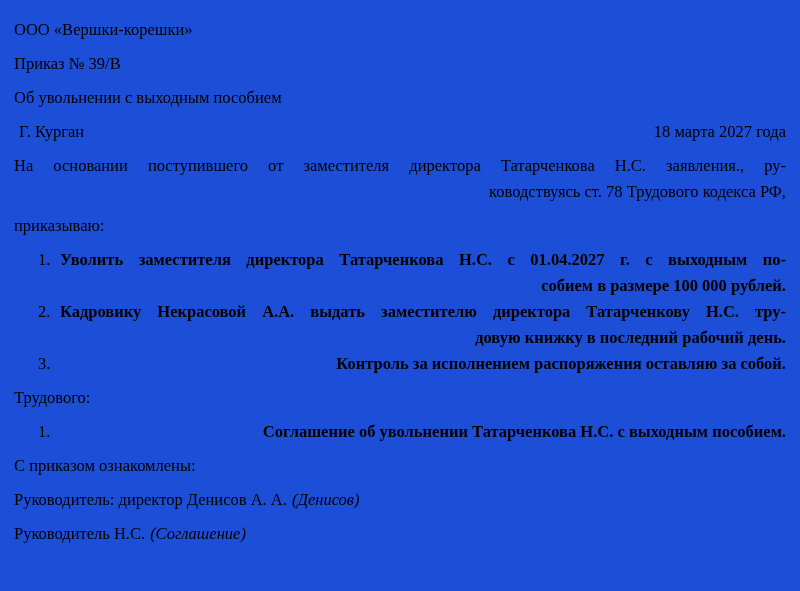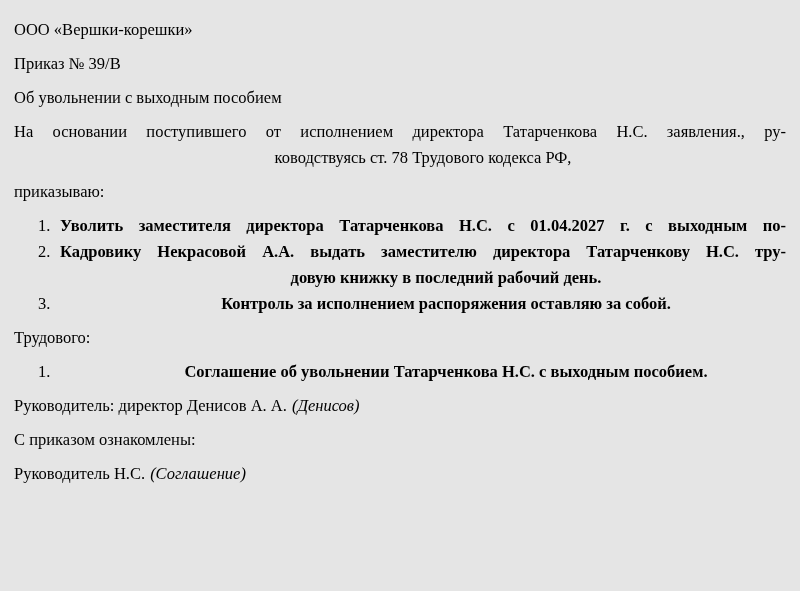--- a/index.html
+++ b/index.html
@@ -14,61 +14,66 @@
     font-family: "Liberation Serif", "DejaVu Serif", serif;
     font-size: 16.5px;
     line-height: 26px;
     color: #000000;
   }
   .page {
     box-sizing: border-box;
     width: 800px;
     height: 591px;
     padding: 17px 14px 0 14px;
-    background: #e5e5e5;
+    background: #1d4ed8;
   }
   p, .para, .olist {
     margin: 0 0 8px 0;
   }
   .center   { text-align: left; }
   .row      { display: flex; justify-content: space-between; margin-bottom: 8px; }
   .place    { padding-left: 5px; }
   .jline    { text-align: justify; text-align-last: justify; overflow: hidden; }
-  .line     { text-align: center; margin-left: 46px; }
+  .line     { text-align: right; margin-left: 46px; }
   .order-word { }
   .olist    { padding-left: 24px; }
   .oitem    { display: flex; }
   .onum     { width: 22px; flex: 0 0 22px; }
   .otext    { flex: 1 1 auto; min-width: 0; font-weight: bold; }
   .it       { font-style: italic; margin-left: 5px; }
 </style>
 </head>
 <body>
 
 <div class="page">
 
   <p>ООО «Вершки-корешки»</p>
 
   <p class="center">Приказ № 39/В</p>
 
   <p class="center">Об увольнении с выходным пособием</p>
 
+  <div class="row">
+    <span class="place">Г. Курган</span>
+    <span>18 марта 2027 года</span>
+  </div>
 
   <div class="para">
-    <div class="jline">На основании поступившего от исполнением директора Татарченкова Н.С. заявления., ру-</div>
+    <div class="jline">На основании поступившего от заместителя директора Татарченкова Н.С. заявления., ру-</div>
     <div class="line">ководствуясь ст. 78 Трудового кодекса РФ,</div>
   </div>
 
   <p class="order-word">приказываю:</p>
 
   <div class="olist">
     <div class="oitem">
       <div class="onum">1.</div>
       <div class="otext">
         <div class="jline">Уволить заместителя директора Татарченкова Н.С. с 01.04.2027 г. с выходным по-</div>
+        <div class="line">собием в размере 100 000 рублей.</div>
       </div>
     </div>
     <div class="oitem">
       <div class="onum">2.</div>
       <div class="otext">
         <div class="jline">Кадровику Некрасовой А.А. выдать заместителю директора Татарченкову Н.С. тру-</div>
         <div class="line">довую книжку в последний рабочий день.</div>
       </div>
     </div>
     <div class="oitem">
@@ -83,20 +88,20 @@
 
   <div class="olist">
     <div class="oitem">
       <div class="onum">1.</div>
       <div class="otext">
         <div class="line">Соглашение об увольнении Татарченкова Н.С. с выходным пособием.</div>
       </div>
     </div>
   </div>
 
+  <p>С приказом ознакомлены:</p>
+
   <p><span>Руководитель: директор Денисов А. А.</span><span class="it">(Денисов)</span></p>
-
-  <p>С приказом ознакомлены:</p>
 
 
   <p><span>Руководитель Н.С.</span><span class="it">(Соглашение)</span></p>
 
 </div>
 
 </body></html>

